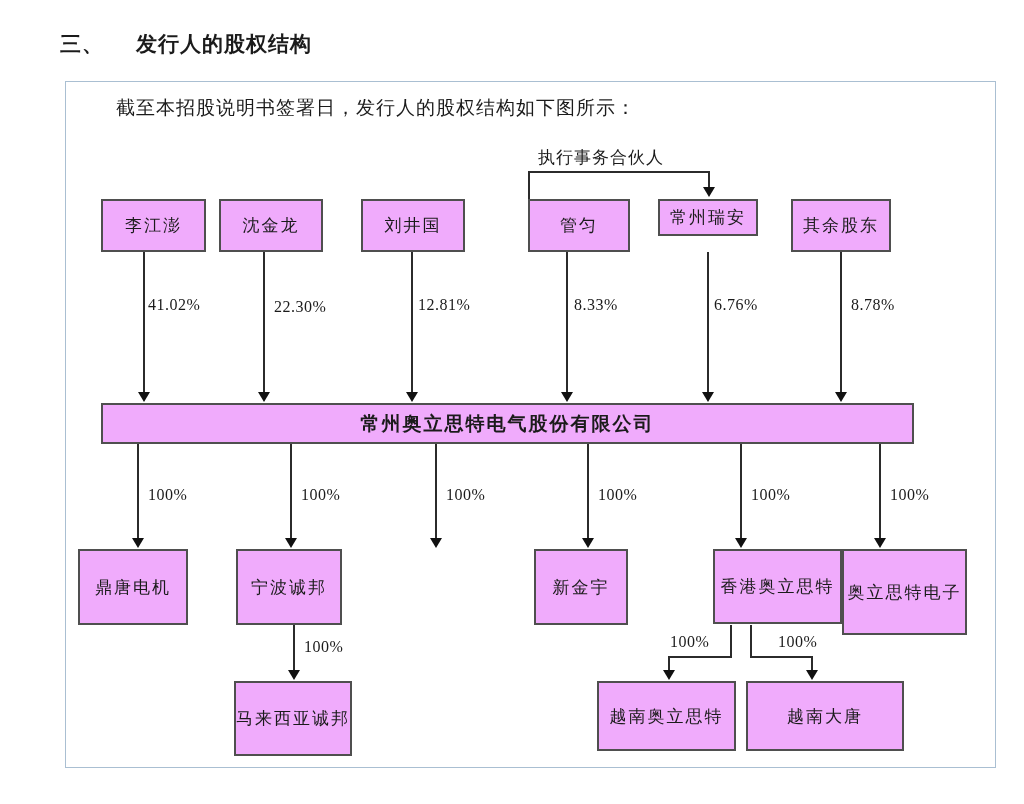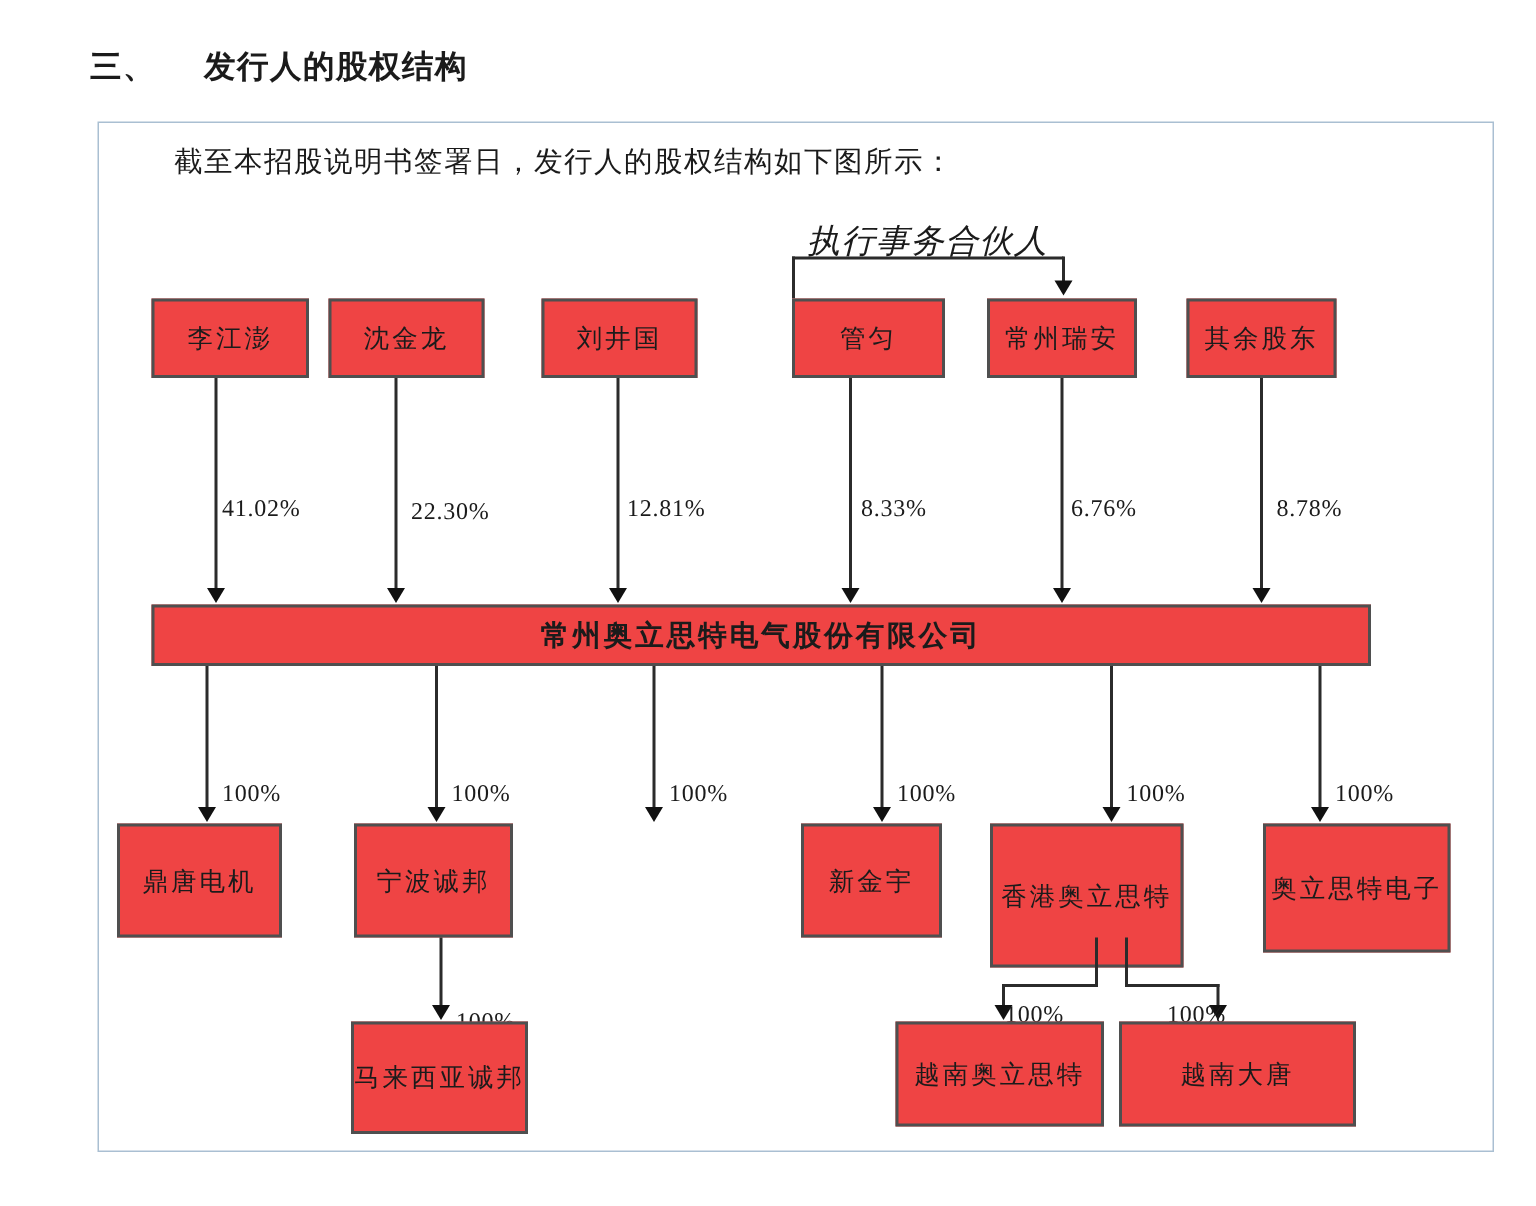--- a/index.html
+++ b/index.html
@@ -4,30 +4,30 @@
 <style>
   html,body{margin:0;padding:0;background:#fbfbfb;}
   .page{position:relative;width:1024px;height:804px;background:#ffffff;
         font-family:"Liberation Serif","DejaVu Serif",serif;color:#1b1b1b;overflow:hidden;}
   .title{position:absolute;left:60px;top:30px;font-size:21px;font-weight:bold;
          letter-spacing:1px;white-space:nowrap;}
   .title .num{margin-right:32px;}
   .frame{position:absolute;left:65px;top:81px;width:929px;height:685px;
          border:1px solid #aabfd2;background:#ffffff;}
   .intro{position:absolute;left:50px;top:13px;font-size:19px;letter-spacing:1px;white-space:nowrap;}
-  .box{position:absolute;border:2px solid #4f4f4f;background:#ef4444;
+  .box{position:absolute;border:2px solid #4f4f4f;background:#f0abfc;
        display:flex;align-items:center;justify-content:center;
        font-size:17px;letter-spacing:2px;text-align:center;box-sizing:border-box;white-space:nowrap;}
   .company{font-size:19px;font-weight:bold;letter-spacing:2px;}
   .vline{position:absolute;width:2px;background:#2b2b2b;}
   .hline{position:absolute;height:2px;background:#2b2b2b;}
   .arr{position:absolute;width:0;height:0;border-left:6px solid transparent;
        border-right:6px solid transparent;border-top:10px solid #111;}
-  .pct{position:absolute;font-size:16px;letter-spacing:0.5px;white-space:nowrap;margin-top:35px;}
-  .partner-label{position:absolute;font-size:22px;letter-spacing:1px;white-space:nowrap;font-style:italic;}
+  .pct{position:absolute;font-size:16px;letter-spacing:0.5px;white-space:nowrap;}
+  .partner-label{position:absolute;font-size:17px;letter-spacing:1px;white-space:nowrap;}
 </style>
 </head>
 <body>
 
 <div class="page">
 
   <div class="title">
     <span class="num">三、</span><span>发行人的股权结构</span>
   </div>
 
@@ -46,21 +46,21 @@
       </div>
     <div class="box" style="left:153px;top:117px;width:104px;height:53px">
         <span>沈金龙</span>
       </div>
     <div class="box" style="left:295px;top:117px;width:104px;height:53px">
         <span>刘井国</span>
       </div>
     <div class="box" style="left:462px;top:117px;width:102px;height:53px">
         <span>管匀</span>
       </div>
-    <div class="box" style="left:592px;top:117px;width:100px;height:53px">
+    <div class="box" style="left:592px;top:117px;width:100px;height:37px">
         <span>常州瑞安</span>
       </div>
     <div class="box" style="left:725px;top:117px;width:100px;height:53px">
         <span>其余股东</span>
       </div>
 
     <div class="vline" style="left:77px;top:170px;height:141px"></div>
     <div class="vline" style="left:197px;top:170px;height:141px"></div>
     <div class="vline" style="left:345px;top:170px;height:141px"></div>
     <div class="vline" style="left:500px;top:170px;height:141px"></div>
@@ -106,21 +106,21 @@
 
     <div class="box" style="left:12px;top:467px;width:110px;height:76px">
         <span>鼎唐电机</span>
       </div>
     <div class="box" style="left:170px;top:467px;width:106px;height:76px">
         <span>宁波诚邦</span>
       </div>
     <div class="box" style="left:468px;top:467px;width:94px;height:76px">
         <span>新金宇</span>
       </div>
-    <div class="box" style="left:594px;top:467px;width:129px;height:96px">
+    <div class="box" style="left:647px;top:467px;width:129px;height:75px">
         <span>香港奥立思特</span>
       </div>
     <div class="box" style="left:776px;top:467px;width:125px;height:86px">
         <span>奥立思特电子</span>
       </div>
 
     <div class="vline" style="left:227px;top:543px;height:46px"></div>
     <div class="arr" style="left:222px;top:588px"></div>
     <div class="pct" style="left:238px;top:556px">100%</div>
     <div class="box" style="left:168px;top:599px;width:118px;height:75px">

